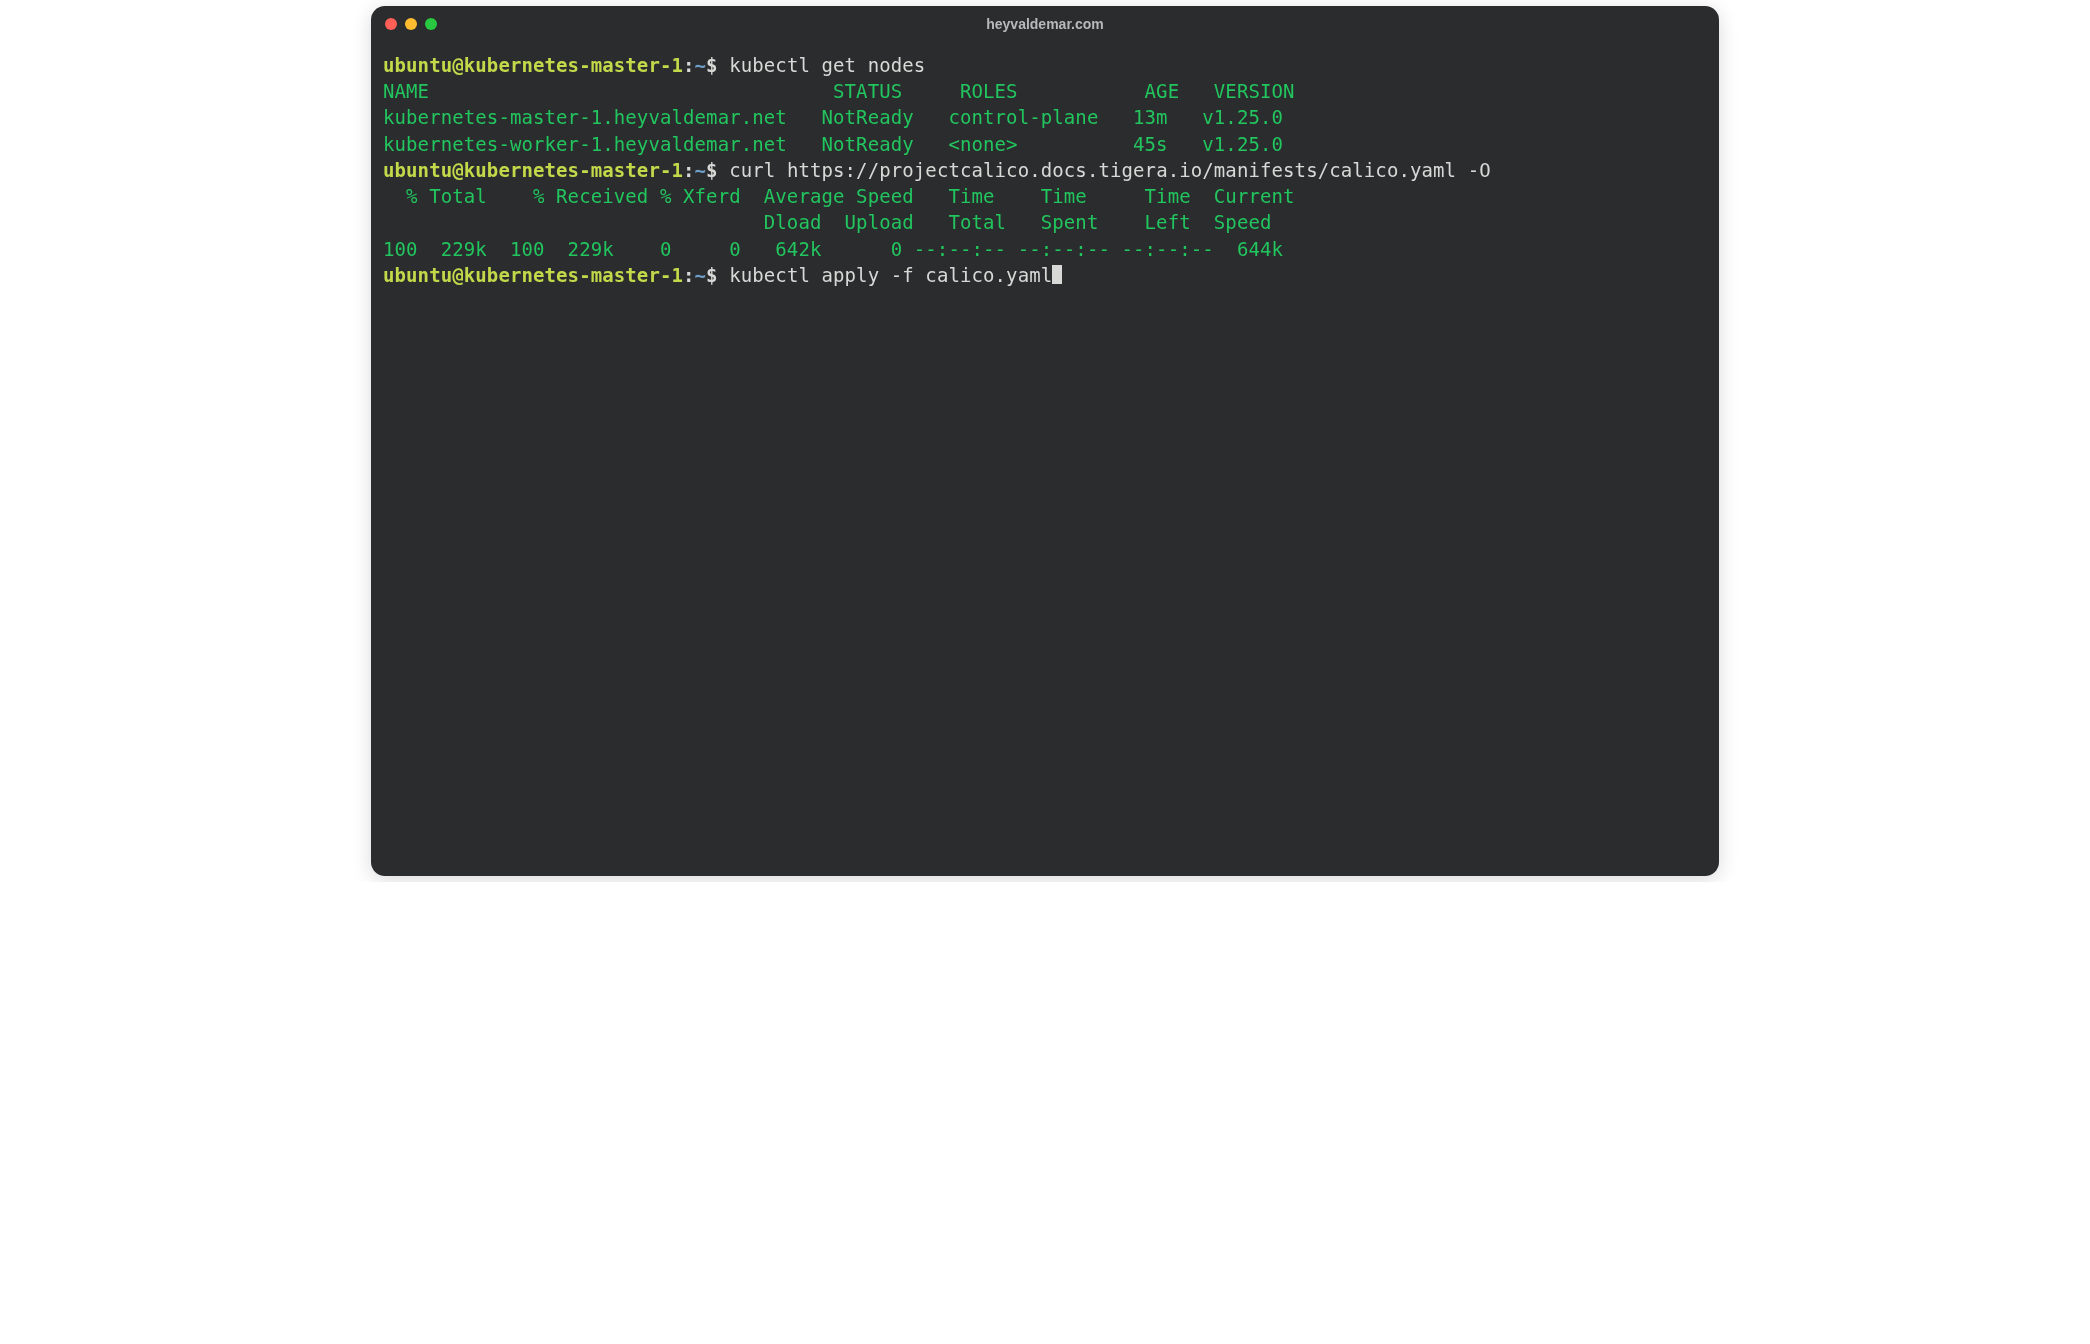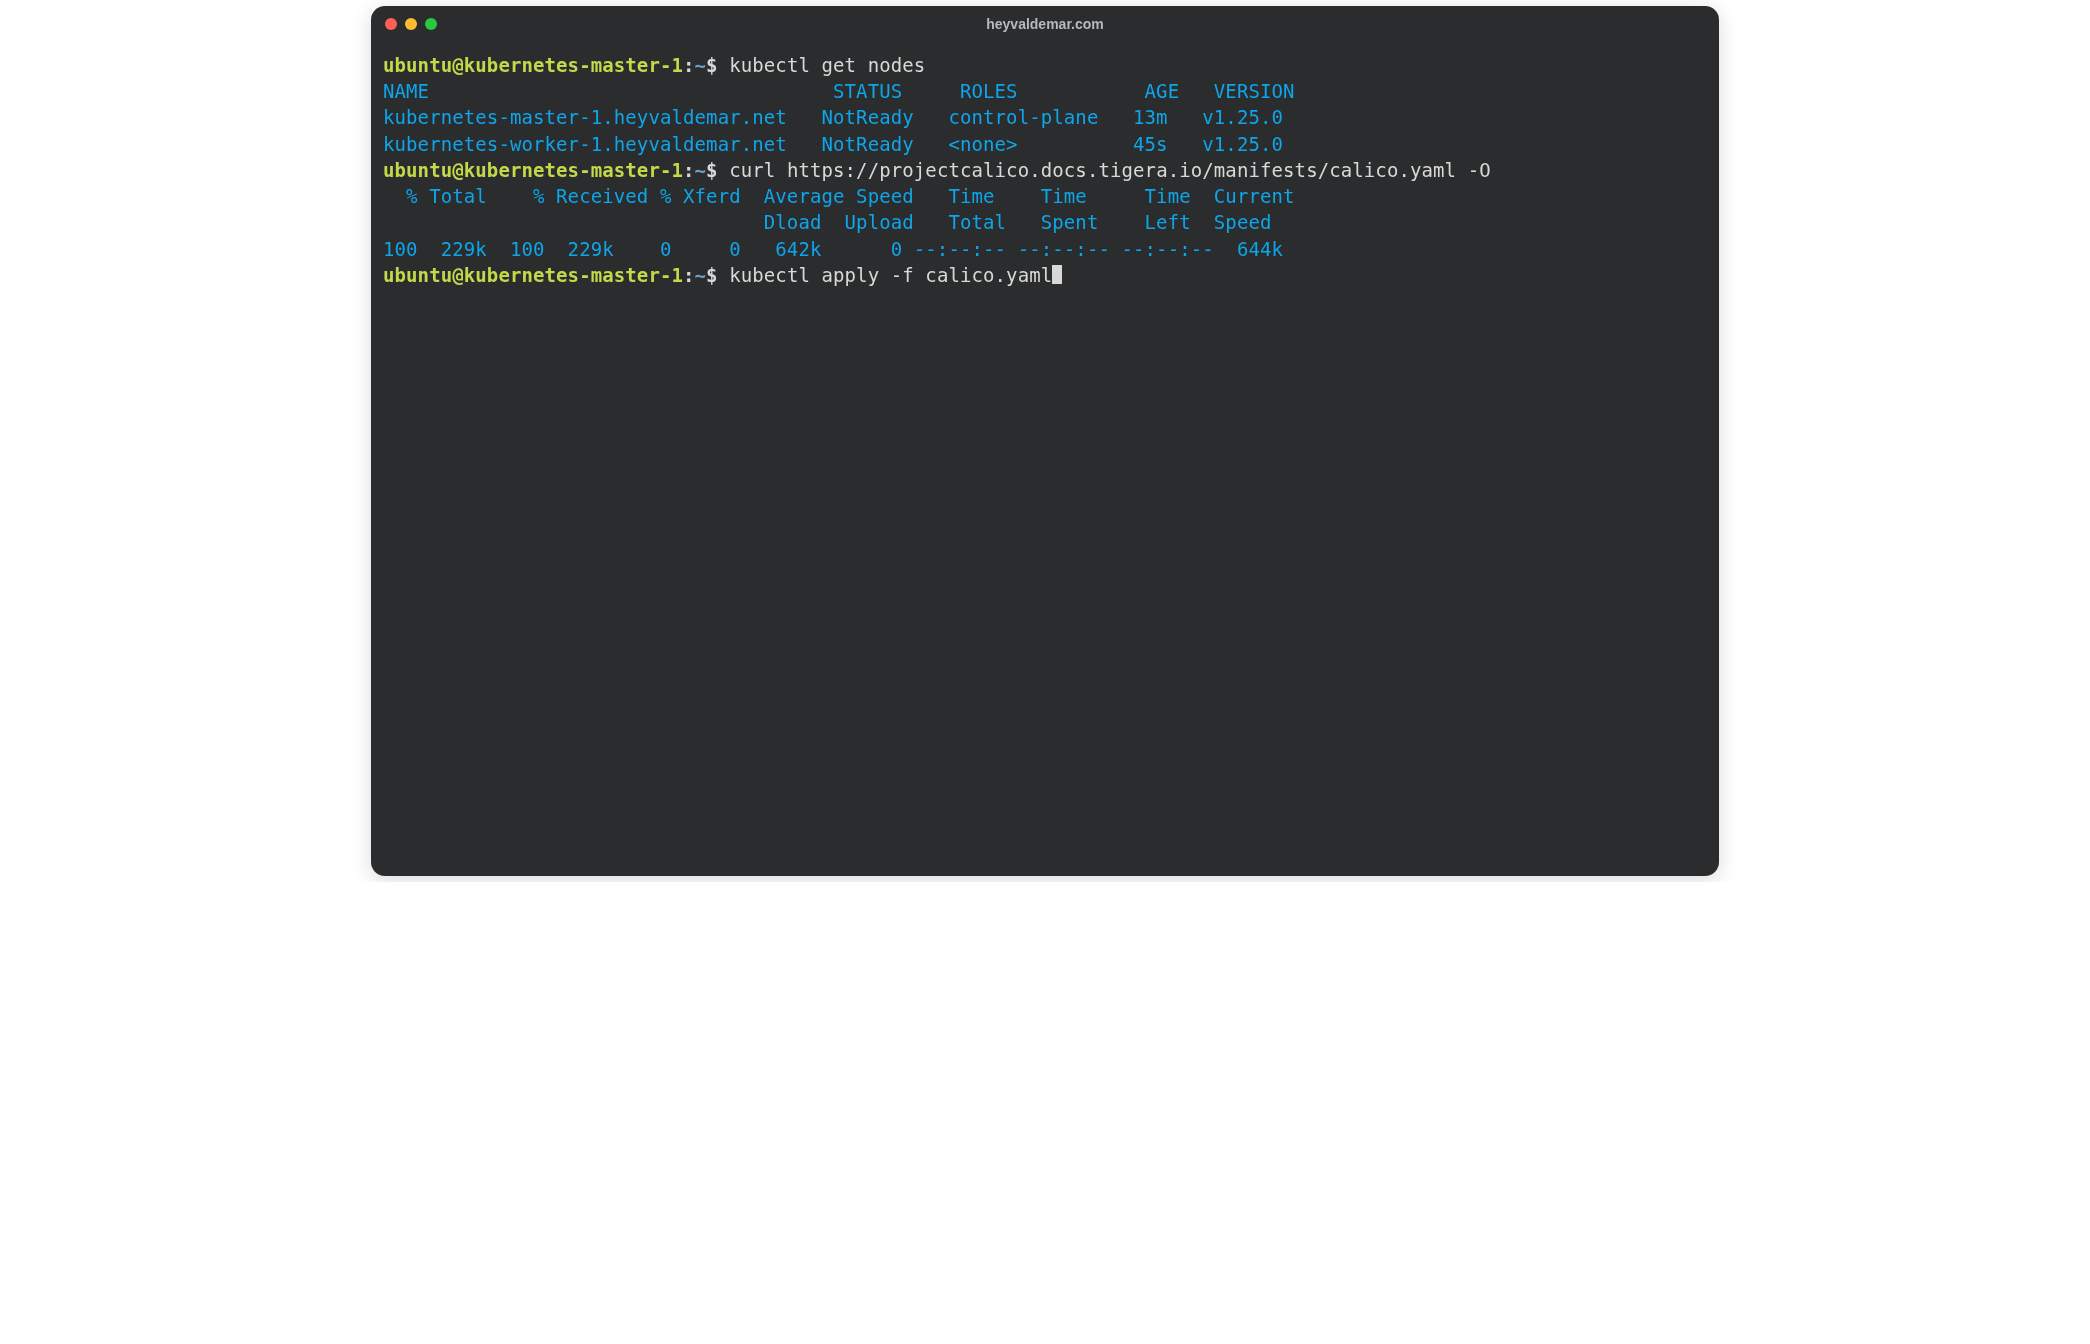--- a/index.html
+++ b/index.html
@@ -59,21 +59,21 @@
       line-height: 1.38;
       color: #d8d9d6;
       white-space: pre;
       overflow: hidden;
       letter-spacing: 0.1px;
     }
     .prompt-user { color: #c4d94a; font-weight: 700; }
     .prompt-path { color: #6fa0c9; font-weight: 700; }
     .prompt-sep  { color: #d8d9d6; font-weight: 700; }
     .cmd         { color: #d8d9d6; }
-    .out         { color: #0ea5e9; }
+    .out         { color: #22c55e; }
     .cursor {
       display: inline-block;
       width: 10px;
       height: 19px;
       background: #d8d9d6;
       vertical-align: -2px;
     }
     .line { display: block; }
   </style>
 </head>

